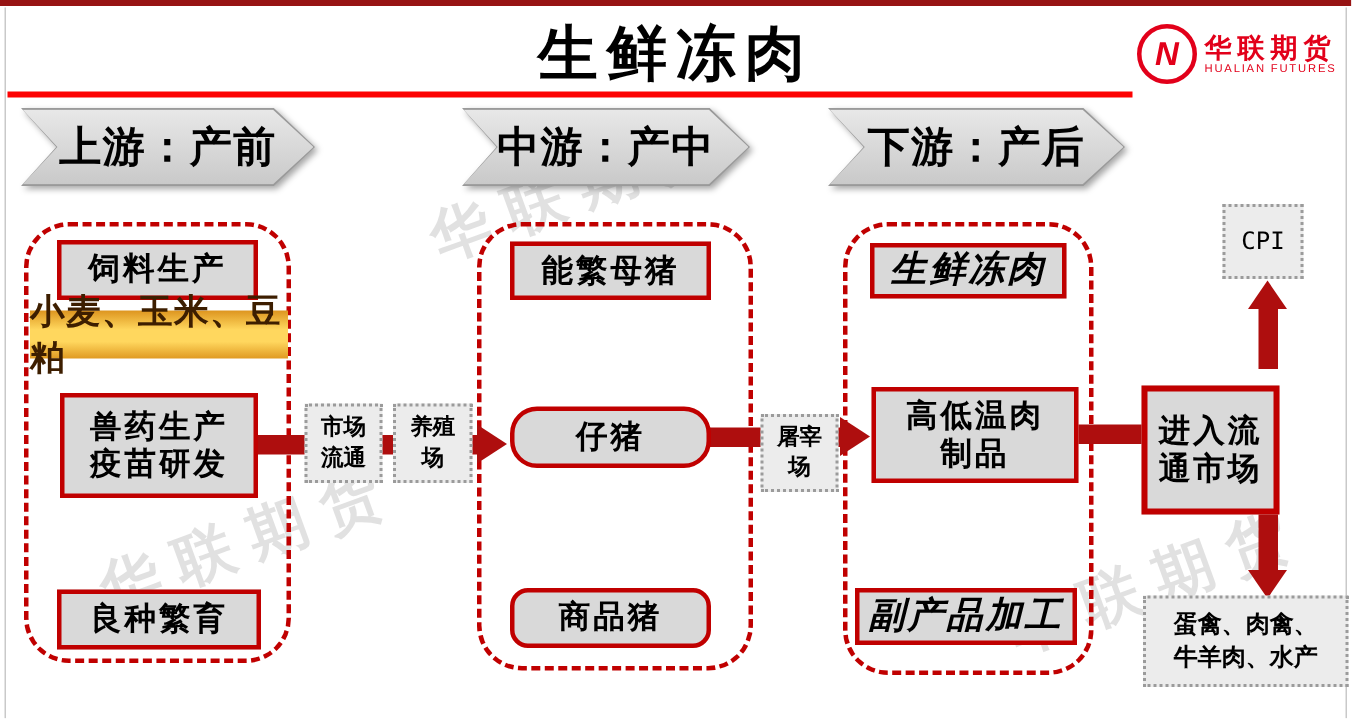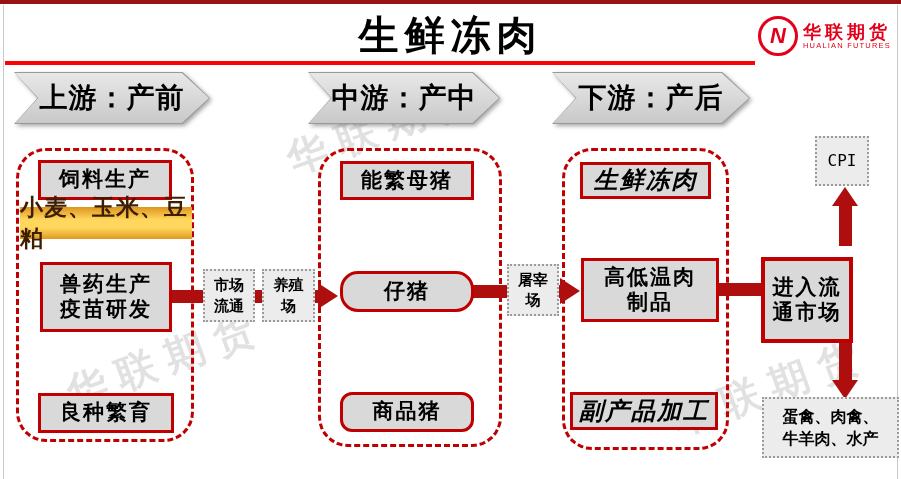--- a/index.html
+++ b/index.html
@@ -160,21 +160,21 @@
   </div>
 
   <div class="dotbox" style="left:203px;top:269px;width:48px;height:49px;">
     <span>市场</span>
     <span>流通</span>
   </div>
   <div class="dotbox" style="left:262px;top:269px;width:49px;height:49px;">
     <span>养殖</span>
     <span>场</span>
   </div>
-  <div class="dotbox" style="left:507px;top:264px;width:48px;height:48px;">
+  <div class="dotbox" style="left:507px;top:276px;width:48px;height:48px;">
     <span>屠宰</span>
     <span>场</span>
   </div>
 
   <div class="dotbox" style="left:815px;top:136px;width:50px;height:46px;">
     <span class="mono">CPI</span>
   </div>
   <div class="rbox fs21" style="left:761px;top:245px;width:84px;height:78px;border-width:4px;margin-top:12px;">
     <span>进入流</span>
     <span>通市场</span>

